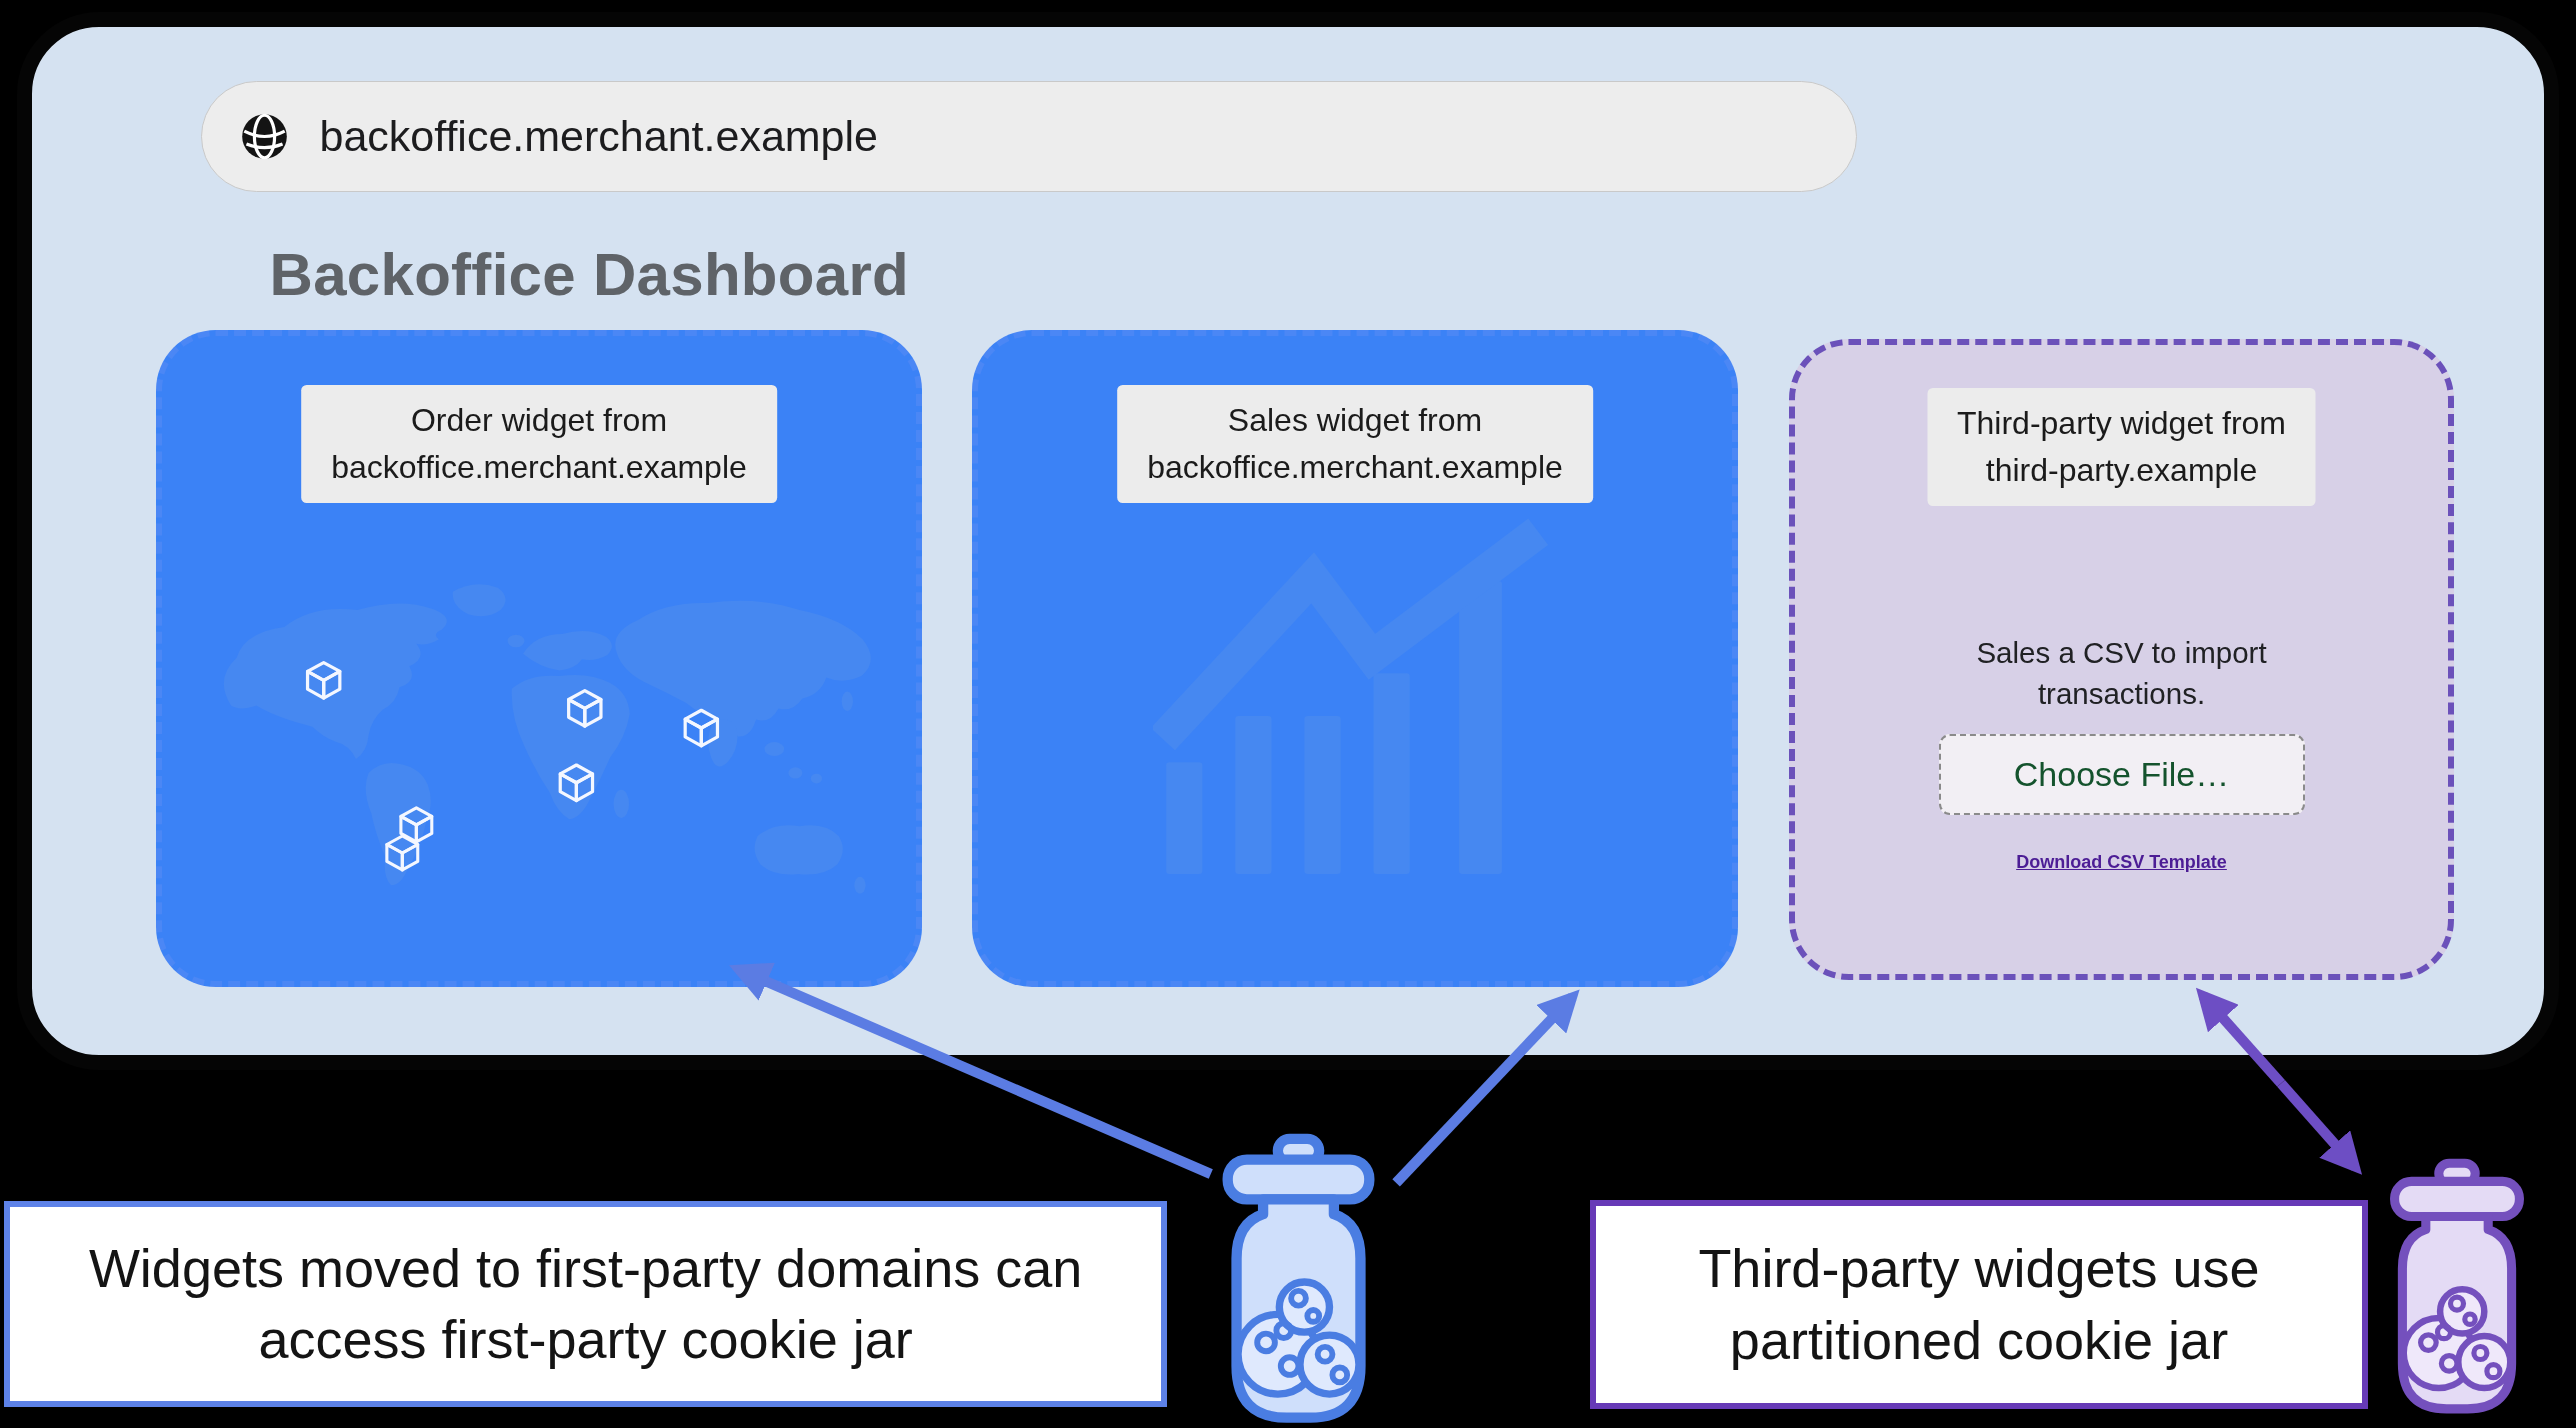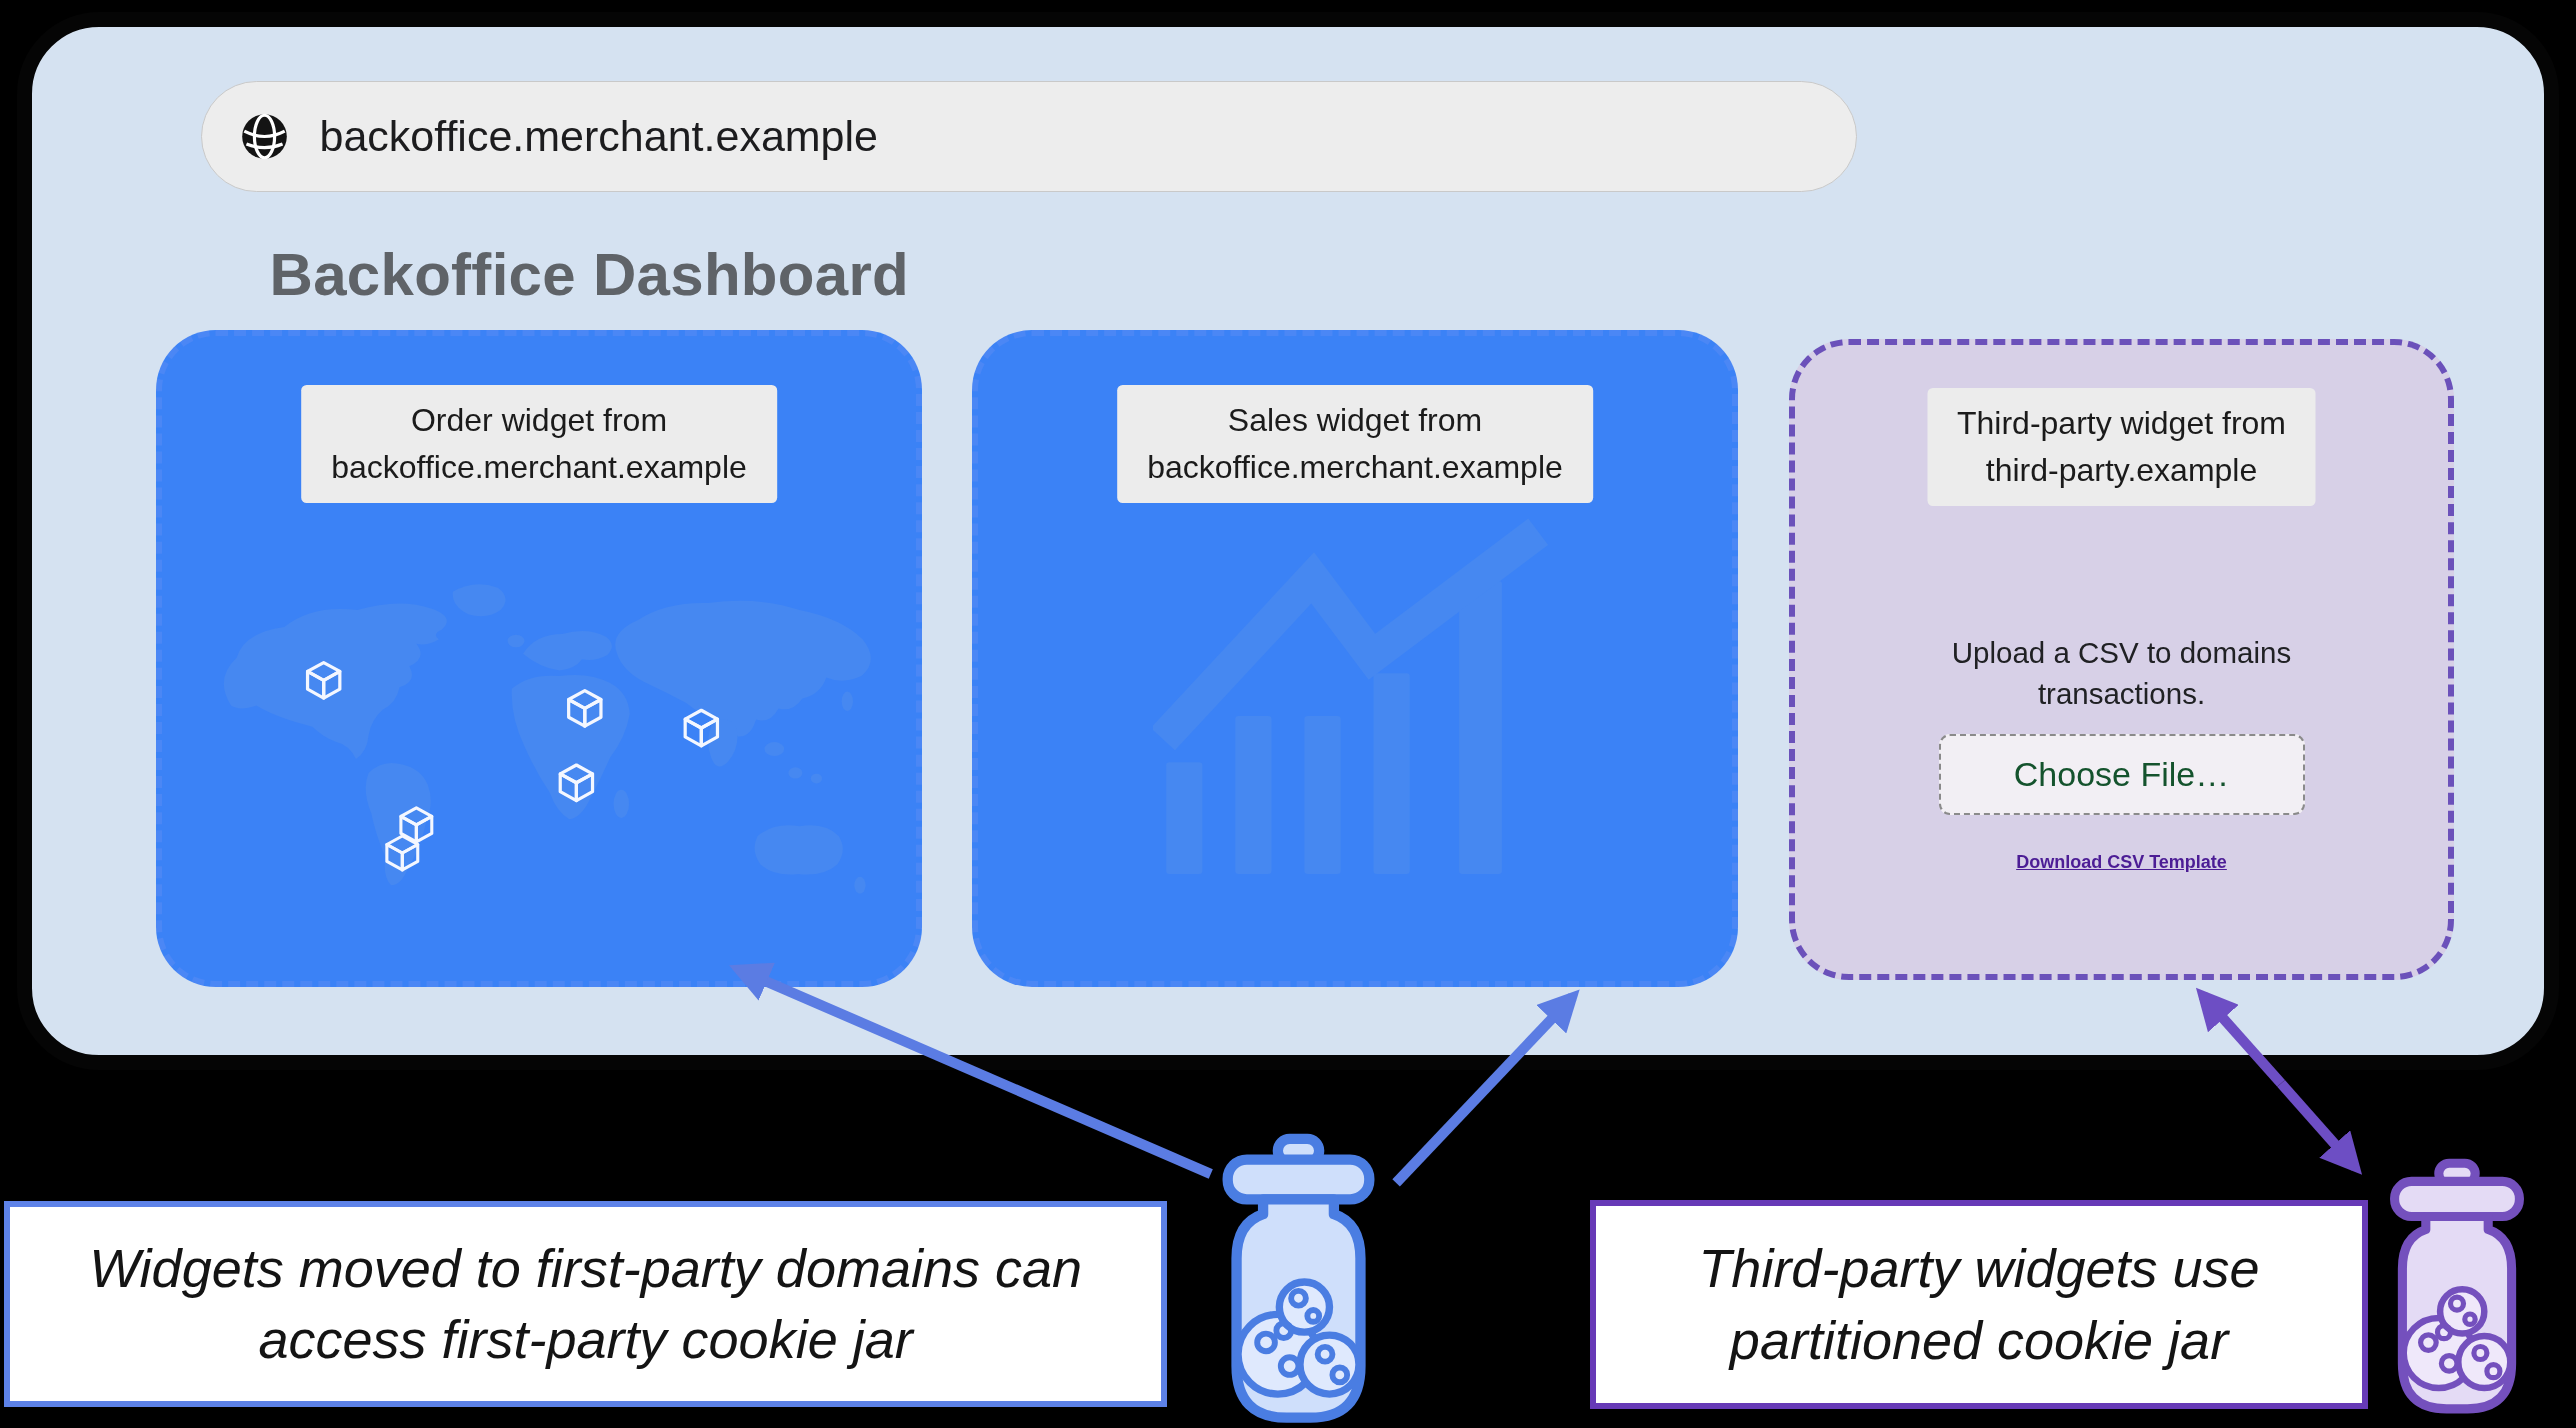--- a/index.html
+++ b/index.html
@@ -62,21 +62,21 @@
     text-decoration:underline; white-space:nowrap; cursor:pointer;
   }
 
   
   .arrows { position:absolute; left:0; top:0; width:2576px; height:1428px; pointer-events:none; }
 
   
   .caption-box {
     position:absolute; background:#fff;
     display:flex; align-items:center; justify-content:center;
-    text-align:center; font-size:54px; line-height:1.32; color:#141414;font-style:italic;
+    text-align:center; font-size:54px; line-height:1.32; color:#141414;
   }
   .caption-blue   { left:4.1px;    top:1201px; width:1163px; height:206px; border:6.2px solid #5d82e8; padding:0 51px; }
   .caption-purple { left:1569px; top:1200px; width:778px; height:209px; border:6.2px solid #673ab7; padding:0 19px;margin-left:21px; }
 
   .jar { position:absolute; }
   .jar-blue   { left:1210px; top:1130px; width:177px; height:298px; }
   .jar-purple { left:2371px; top:1158px; width:172px; height:260px; }
 </style>
 </head>
 <body>
@@ -154,21 +154,21 @@
       </g>
       <polyline points="6,138 97,40 133,88 234,12" fill="none" stroke="#4688f1" stroke-width="20"></polyline>
     </svg>
   </div>
 
   <div class="card card-purple" style="left:1789px;top:339px;width:665px;height:641px;">
     <div class="widget-label" style="top:43px;">
       <span>Third-party widget from</span>
       <span>third-party.example</span>
     </div>
-    <p class="upload-text">Upload a CSV to domains transactions.</p>
+    <p class="upload-text">Sales a CSV to import transactions.</p>
     <button class="choose-file-btn">Choose File…</button>
     <a class="csv-link">Download CSV Template</a>
   </div>
 
   <svg class="arrows" viewBox="0 0 3751 2080">
     <defs>
       <marker id="arrow-blue" viewBox="0 0 4 4" markerWidth="4" markerHeight="4" refX="3" refY="2" orient="auto">
         <path d="M0,0 L4,2 L0,4 Z" fill="#5b7ce3"></path>
       </marker>
       <marker id="arrow-purple" viewBox="0 0 4 4" markerWidth="4" markerHeight="4" refX="3" refY="2" orient="auto">

